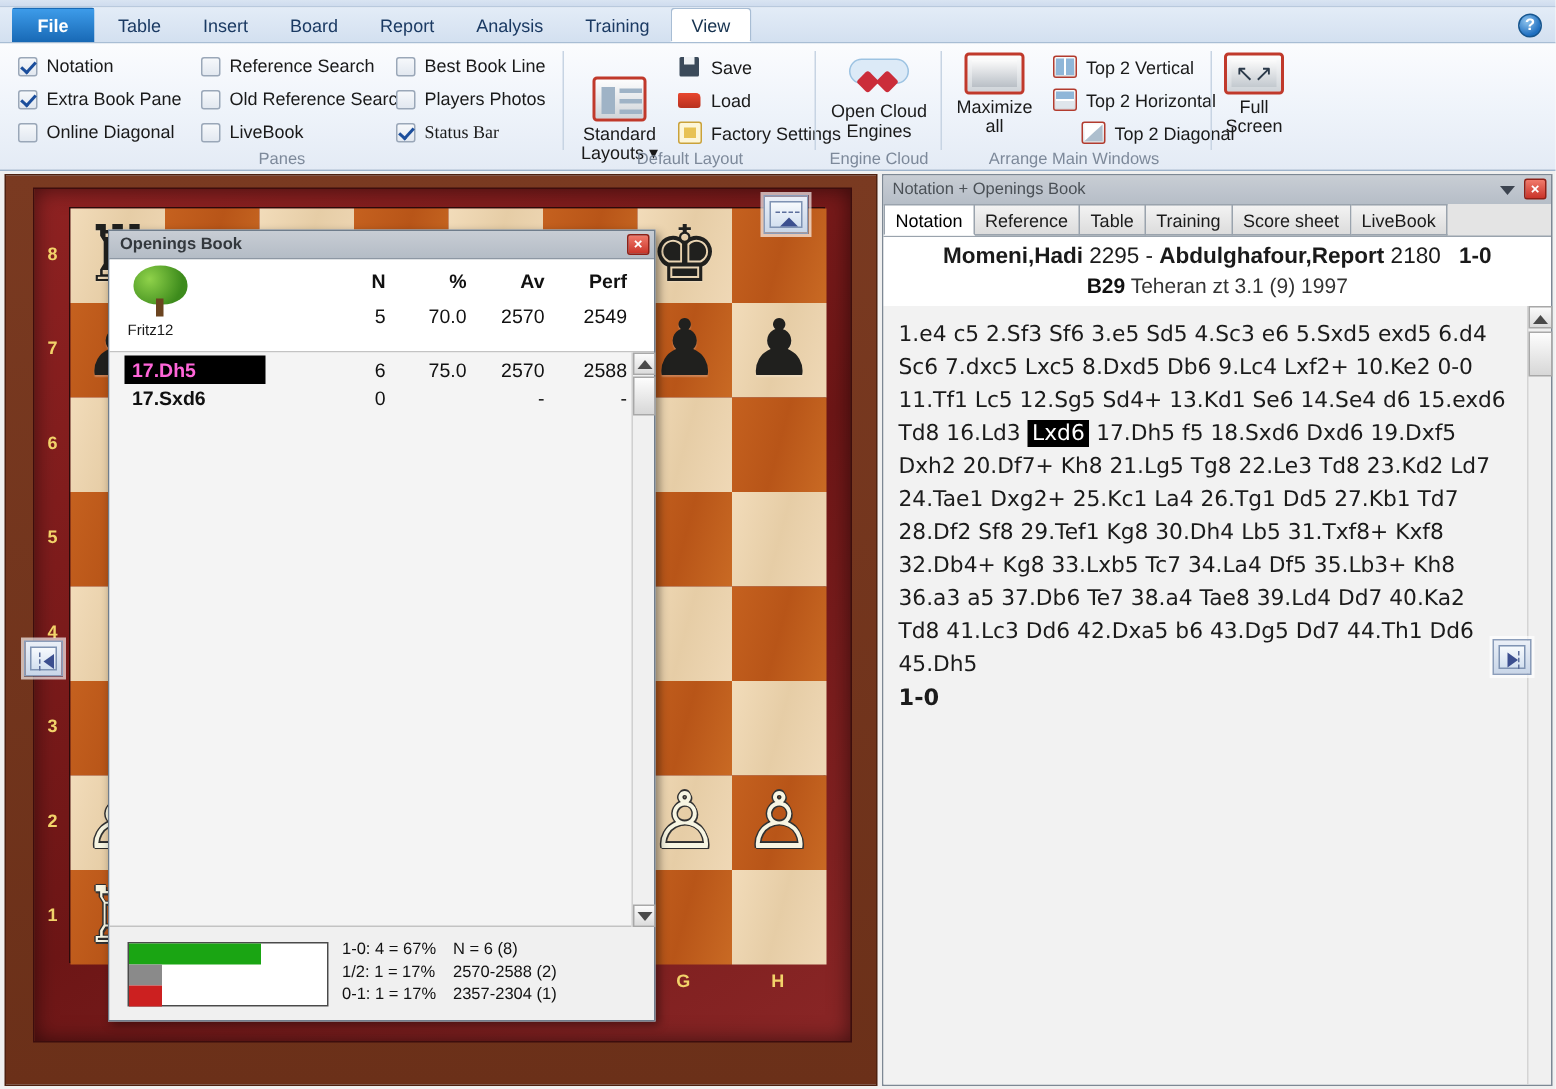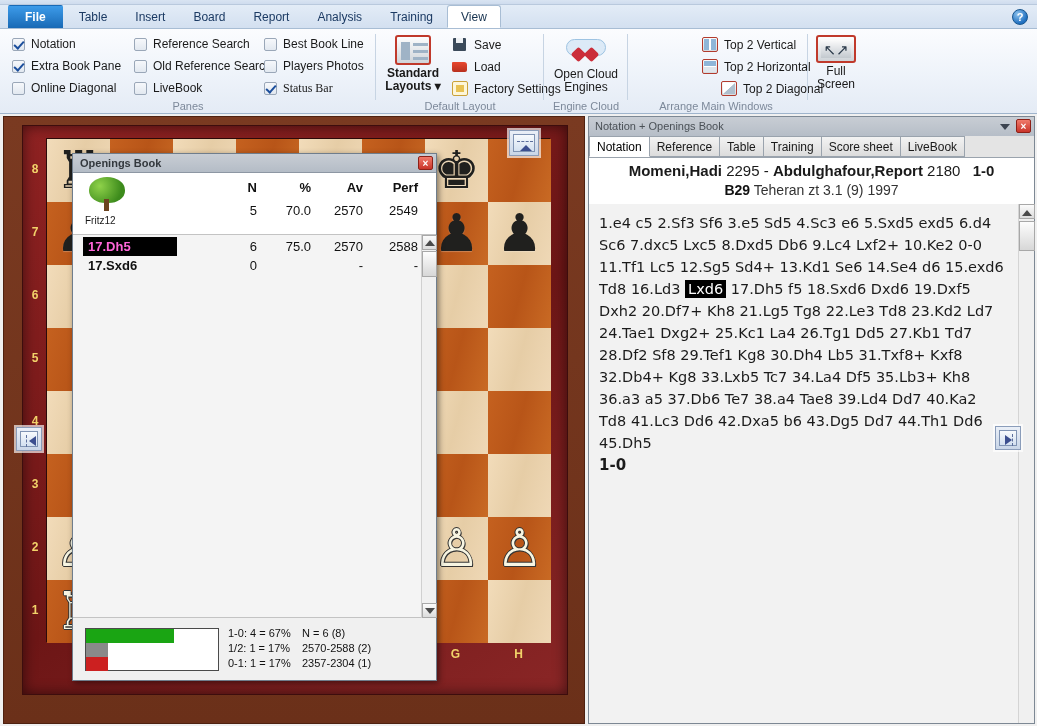--- a/index.html
+++ b/index.html
@@ -399,21 +399,21 @@
     <div class="chk-row" style="left:264px; top:52px;font-family:Liberation Serif, serif;">
       <span class="cbox on"></span>
       <span>Status Bar</span>
     </div>
 
     <div class="glabel">Panes</div>
     <div class="gsep"></div>
   </div>
 
   <div class="rgroup" style="left:376px; width:168px;">
-    <div class="big-btn" style="left:6px; top:6px; width:62px;font-weight:bold;">
+    <div class="big-btn" style="left:6px; top:22px; width:62px;">
       <div class="ico-card" style="width:36px; height:30px;">
         <div style="position:absolute; left:4px; top:5px; width:9px; height:18px; background:#9fb3c6;"></div>
         <div style="position:absolute; left:16px; top:6px; width:15px; height:3px; background:#9fb3c6;"></div>
         <div style="position:absolute; left:16px; top:13px; width:15px; height:3px; background:#9fb3c6;"></div>
         <div style="position:absolute; left:16px; top:20px; width:15px; height:3px; background:#9fb3c6;"></div>
       </div>
       <div>Standard</div>
       <div><span>Layouts</span><span> ▾</span></div>
     </div>
 
@@ -442,20 +442,27 @@
           <div class="d2"></div>
       </div>
       <div>Open Cloud</div>
       <div>Engines</div>
     </div>
     <div class="glabel">Engine Cloud</div>
     <div class="gsep"></div>
   </div>
 
   <div class="rgroup" style="left:628px; width:220px;">
+    <div class="big-btn" style="left:4px; top:6px; width:62px;">
+      <div class="ico-card" style="width:40px; height:28px;">
+        <div style="position:absolute; left:3px; top:3px; right:3px; bottom:3px; background:linear-gradient(to bottom,#fbfbfb,#b9bfc6);"></div>
+      </div>
+      <div>Maximize</div>
+      <div>all</div>
+    </div>
 
     <div class="mini-btn" style="left:74px; top:8px;">
       <span class="mini-ico v2"></span>
       <span>Top 2 Vertical</span>
     </div>
     <div class="mini-btn" style="left:74px; top:30px;">
       <span class="mini-ico h2"></span>
       <span>Top 2 Horizontal</span>
     </div>
     <div class="mini-btn" style="left:74px; top:52px;margin-left:19px;">

